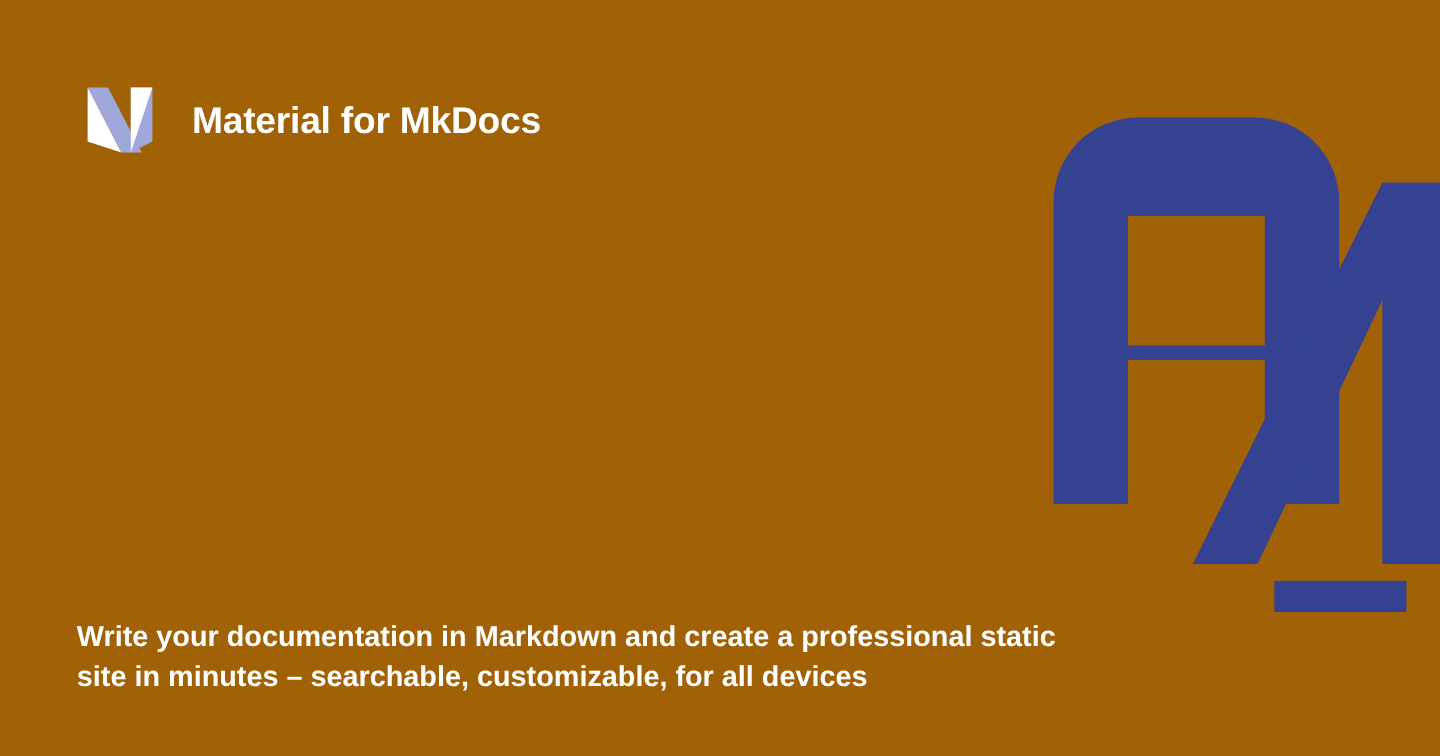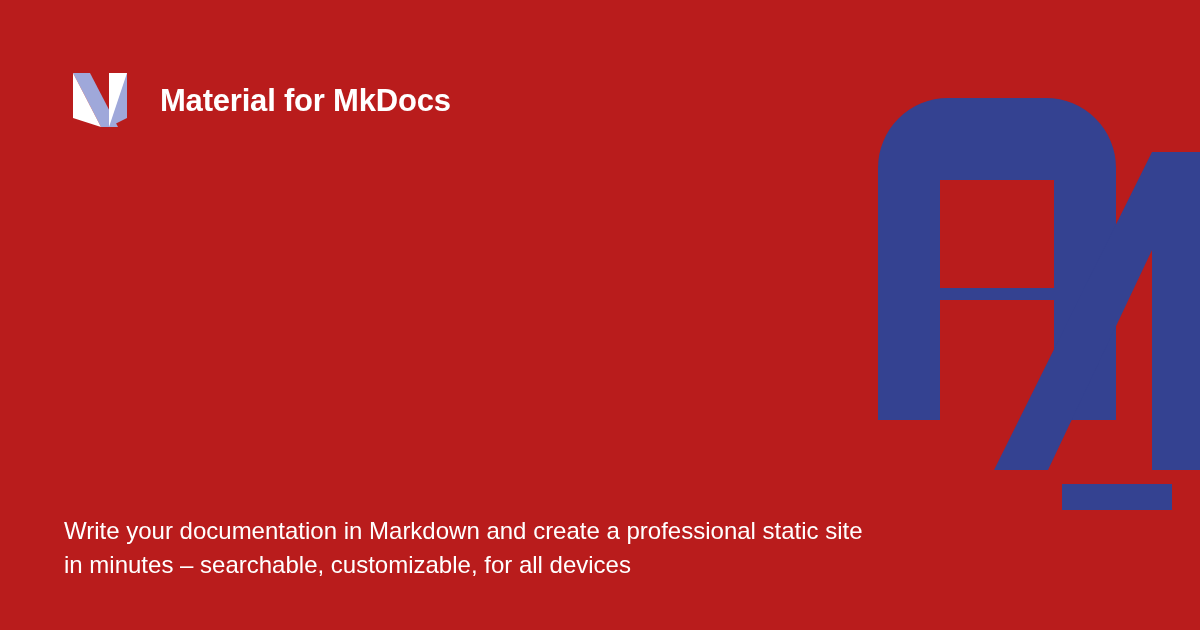--- a/index.html
+++ b/index.html
@@ -10,21 +10,21 @@
   body {
     font-family: "Liberation Sans", sans-serif;
     background: #ffffff;
   }
 
   .social-card {
     position: relative;
     width: 1200px;
     height: 630px;
     overflow: hidden;
-    background: #b91c1c;
+    background: #a16207;
     box-sizing: border-box;
   }
 
   
   .bg-glyph {
     position: absolute;
     right: 0;
     top: 0;
     width: 420px;
     height: 630px;
@@ -78,21 +78,21 @@
   }
 
   
   .description {
     position: absolute;
     left: 64px;
     bottom: 48px;
     width: 820px;
     color: #ffffff;
     font-size: 24px;
-    font-weight: normal;
+    font-weight: bold;
     line-height: 34px;
     letter-spacing: 0;
     margin: 0;
   }
 </style>
 </head>
 <body>
 
 <div class="social-card">
 

